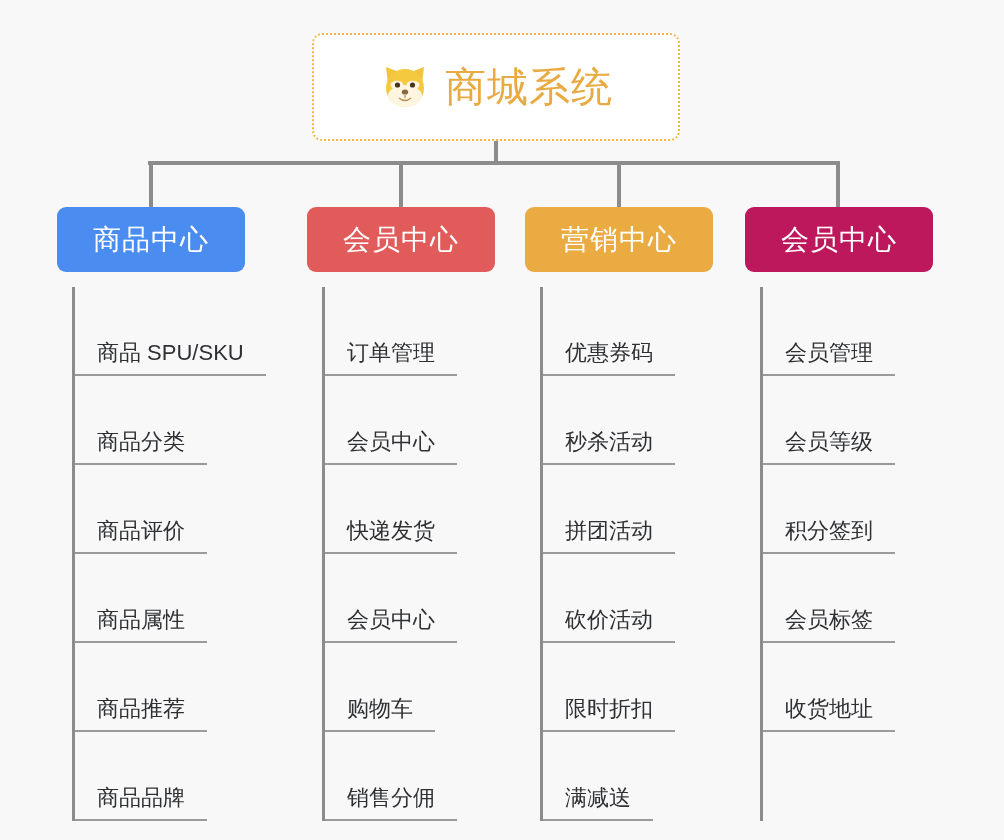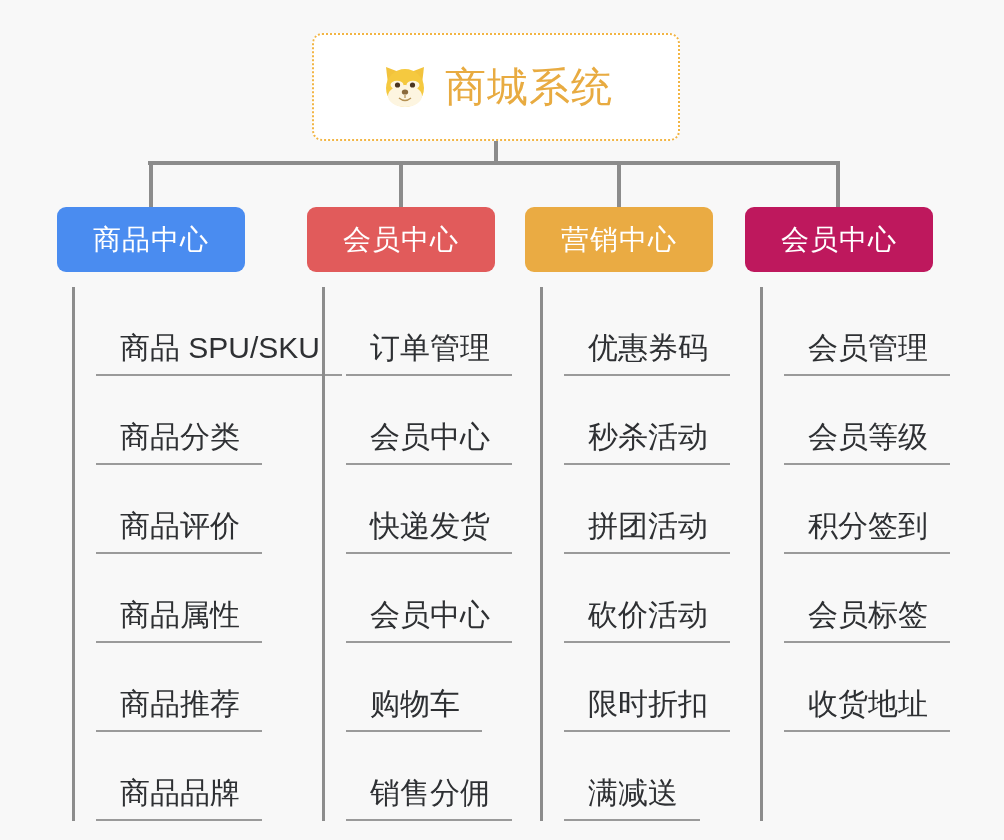--- a/index.html
+++ b/index.html
@@ -117,25 +117,24 @@
   .leaf-item {
     height: 89px;
     display: flex;
     align-items: flex-end;
     justify-content: flex-start;
   }
   .leaf-inner {
     display: inline-block;
     border-bottom: 2px solid #9a9a9a;
     padding: 0 22px 9px 24px;
-    font-size: 30px;
+    font-size: 22px;
     line-height: 1.15;
     color: #2e3033;
     white-space: nowrap;
-    margin-left: 23px;
   }
 </style>
 </head>
 <body>
 
 <div id="mindmap">
 
   <div class="root-node">
     <span class="root-emoji">
       <svg viewBox="0 0 52 52" width="52" height="52" aria-hidden="true">

